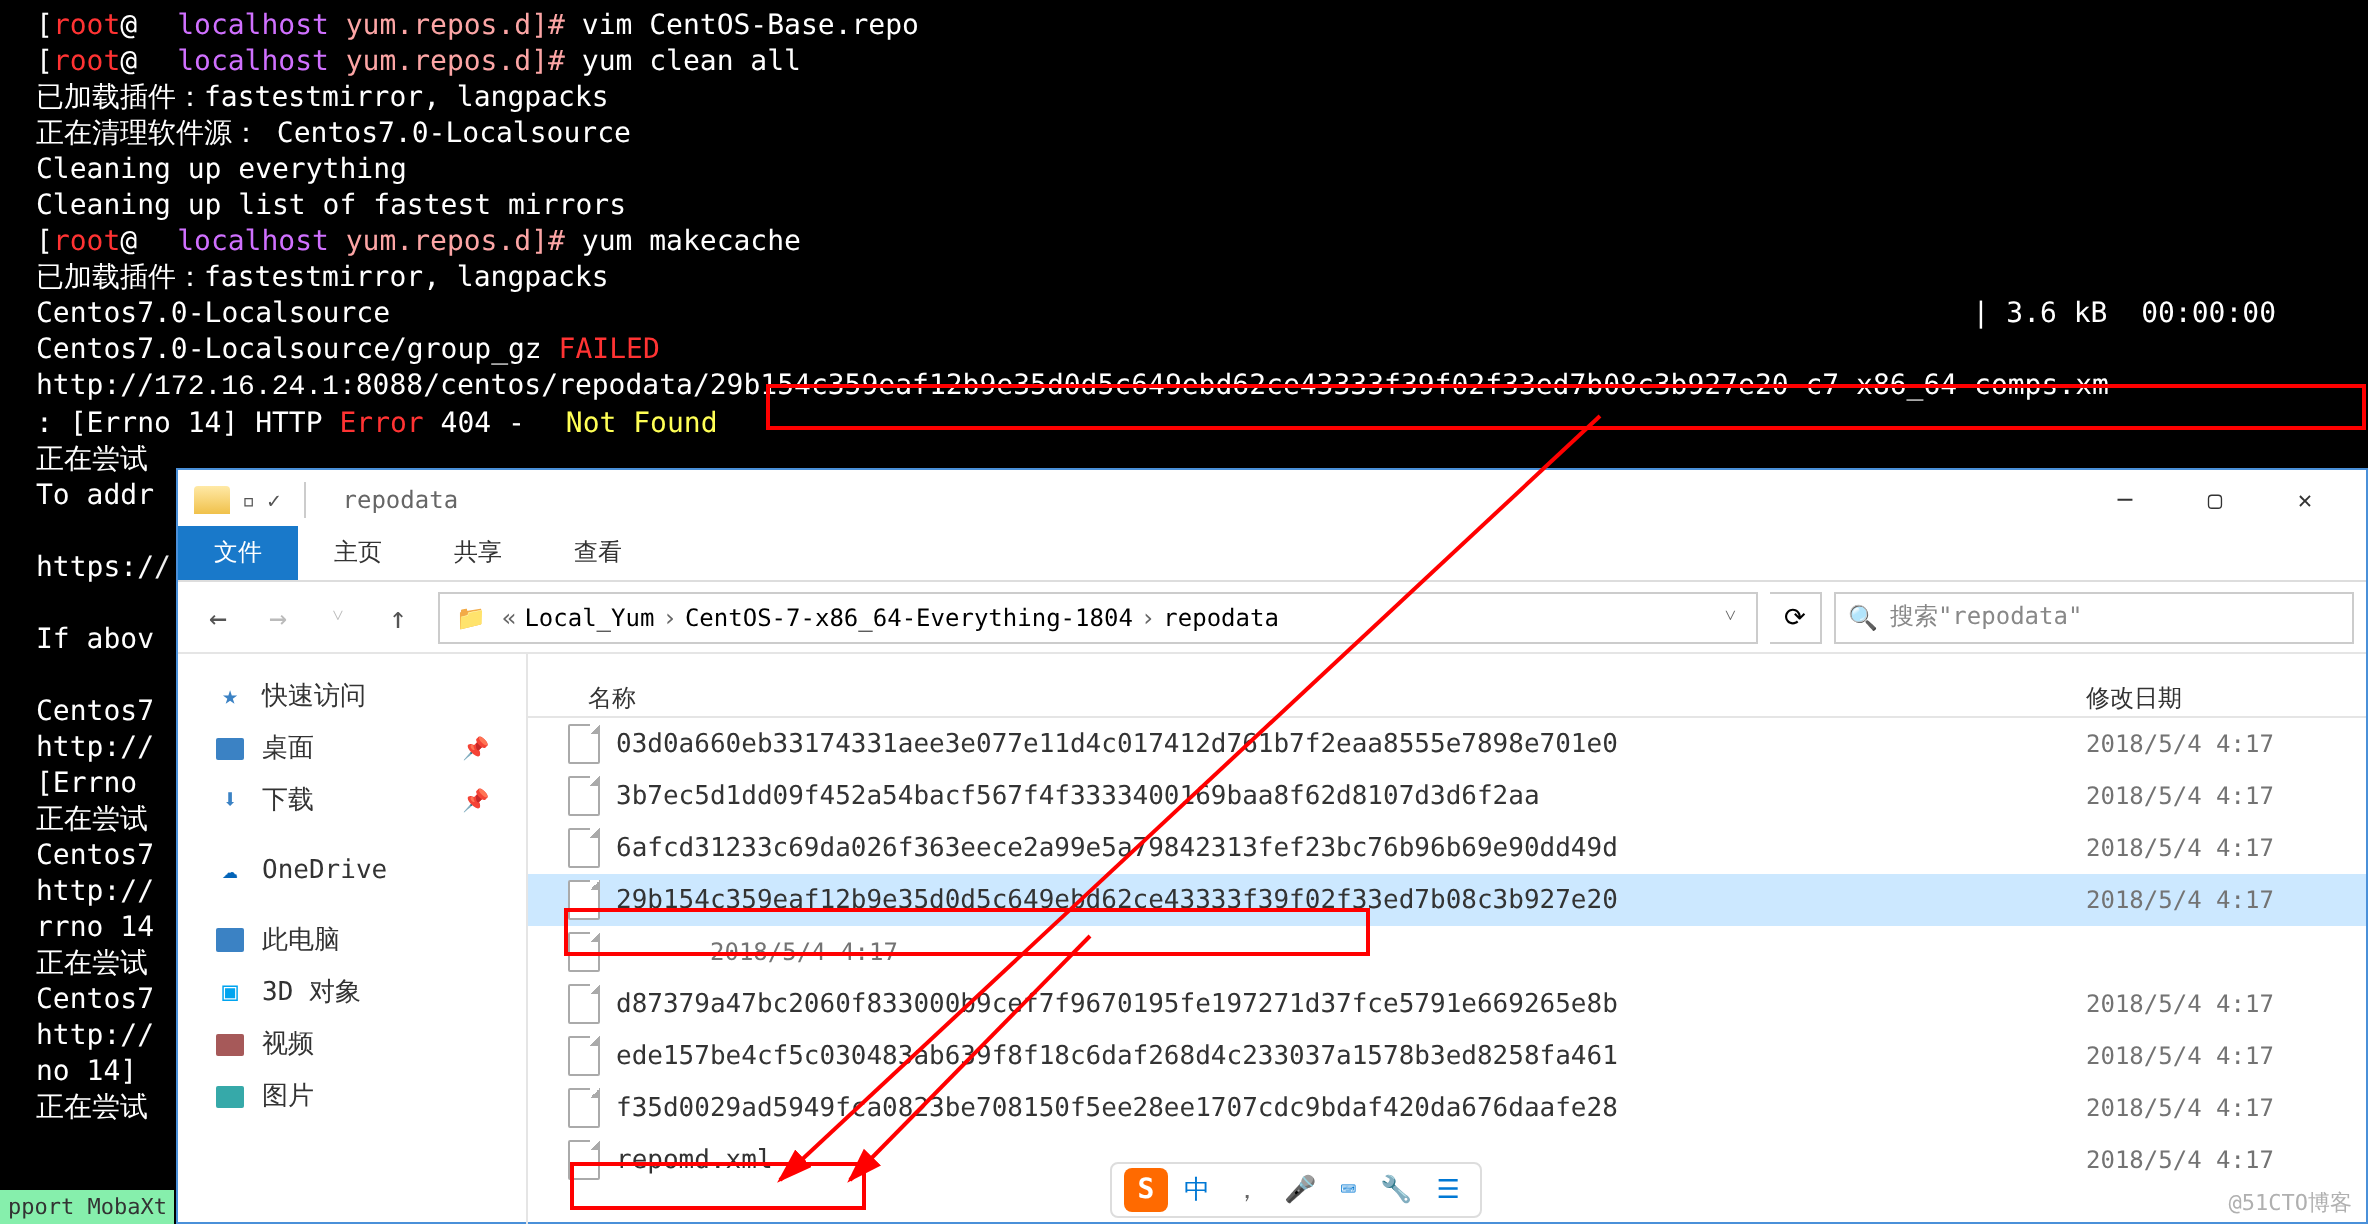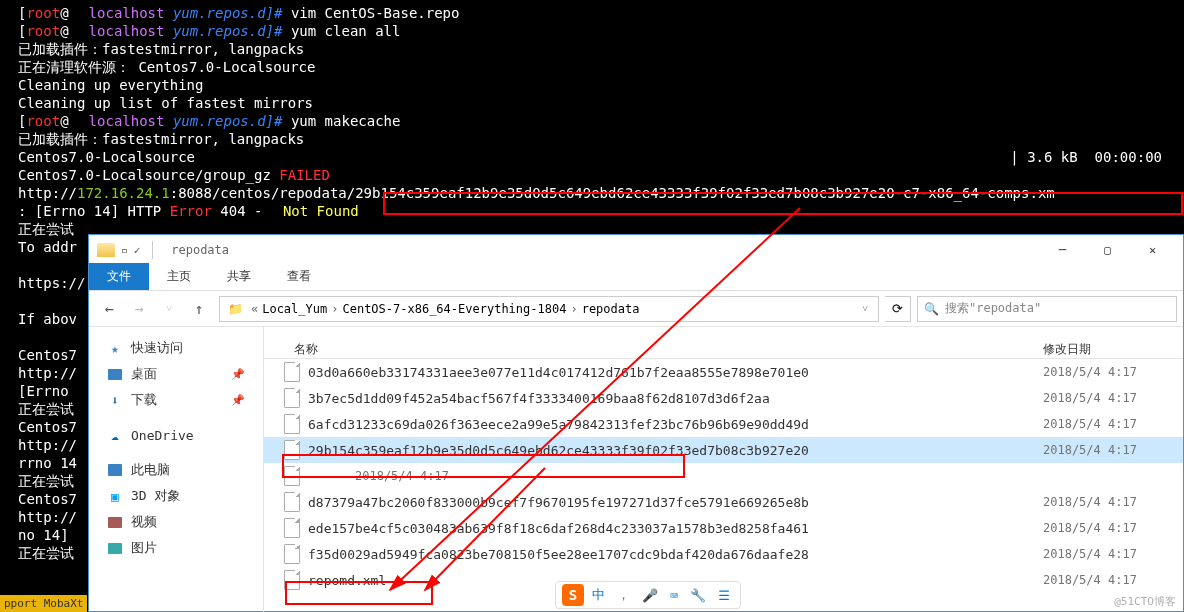--- a/index.html
+++ b/index.html
@@ -3,26 +3,26 @@
   <meta charset="utf-8">
   <style>
     * { margin: 0; padding: 0; box-sizing: border-box; font-family: "Microsoft YaHei", "Segoe UI", monospace; }
     body { width: 1184px; height: 612px; background: #000; overflow: hidden; position: relative; }
     
     .terminal { background: #000; color: #fff; font-family: "Consolas", monospace; font-size: 14px; line-height: 18px; padding: 4px 18px; white-space: pre; }
     .bracket { color: #fff; }
     .user-root { color: #ff3333; }
     .at { color: #fff; }
     .host { color: #d070ff; padding-left: 20px; }
-    .path-prompt { color: #3b82f6; font-style: italic; }
+    .path-prompt { color: #fca5a5; }
     .cmd { color: #fff; }
-    .cyan { color: #84cc16; }
+    .cyan { color: #ffffff; font-family: Liberation Mono, monospace; }
     .red { color: #ff3333; }
     .yellow { color: #ffff55; padding-left: 12px; }
-    .tabright { display: inline-block; position: absolute; right: 4px; }
+    .tabright { display: inline-block; position: absolute; right: 28px; }
     
     .red-box-1 { position: absolute; border: 2px solid #ff0000; left: 383px; top: 192px; width: 800px; height: 23px; z-index: 10; }
     .red-box-2 { position: absolute; border: 2px solid #ff0000; left: 282px; top: 454px; width: 403px; height: 24px; z-index: 10; }
     .red-box-3 { position: absolute; border: 2px solid #ff0000; left: 285px; top: 581px; width: 148px; height: 24px; z-index: 10; }
     
     .arrow { position: absolute; z-index: 11; }
     .arrow svg { overflow: visible; }
     
     .explorer { position: absolute; left: 88px; top: 234px; width: 1096px; height: 378px; background: #fff; border: 1px solid #4a90d9; box-shadow: 0 4px 16px rgba(0,0,0,0.3); }
     .title-bar { height: 30px; display: flex; align-items: center; padding: 0 8px; background: #fff; }
@@ -64,21 +64,21 @@
     .file-row .fi { width: 16px; height: 20px; background: #fff; border: 1px solid #aaa; border-radius: 1px; margin-right: 8px; position: relative; }
     .file-row .fi::after { content: ""; position: absolute; right: -1px; top: -1px; width: 5px; height: 5px; background: linear-gradient(135deg, #fff 50%, #aaa 50%); }
     .fn { flex: 1; color: #333; }
     .fd { width: 140px; color: #737373; font-size: 12px; margin-left: 47px; }
     
     .ime-bar { position: absolute; left: 555px; bottom: 3px; height: 28px; display: flex; align-items: center; gap: 4px; background: #fff; border: 1px solid #ddd; padding: 2px 6px; border-radius: 4px; z-index: 20; }
     .ime-bar .s-logo { width: 22px; height: 22px; background: #ff6a00; color: #fff; font-weight: bold; display: flex; align-items: center; justify-content: center; border-radius: 4px; font-size: 14px; }
     .ime-bar span { font-size: 13px; color: #0078d4; padding: 0 4px; }
     
     .watermark { position: absolute; right: 8px; bottom: 3px; font-size: 11px; color: #b0b0b0; z-index: 20; }
-    .footer { position: absolute; left: 0; bottom: 0; font-size: 11px; color: #333; background: #eab308; padding: 2px 4px; }
+    .footer { position: absolute; left: 0; bottom: 0; font-size: 11px; color: #333; background: #86efac; padding: 2px 4px; }
     
     .star-icon { color: #3b82c4; }
     .desktop-icon { width: 14px; height: 11px; background: #3b82c4; border-radius: 1px; }
     .download-icon { color: #3b82c4; }
     .cloud-icon { color: #0364b8; }
     .pc-icon { width: 14px; height: 12px; background: #3b82c4; border-radius: 1px; }
     .cube-icon { color: #00a4ef; }
     .video-icon { width: 14px; height: 11px; background: #a65959; border-radius: 1px; }
     .pic-icon { width: 14px; height: 11px; background: #36a9a9; border-radius: 1px; }
   </style>

